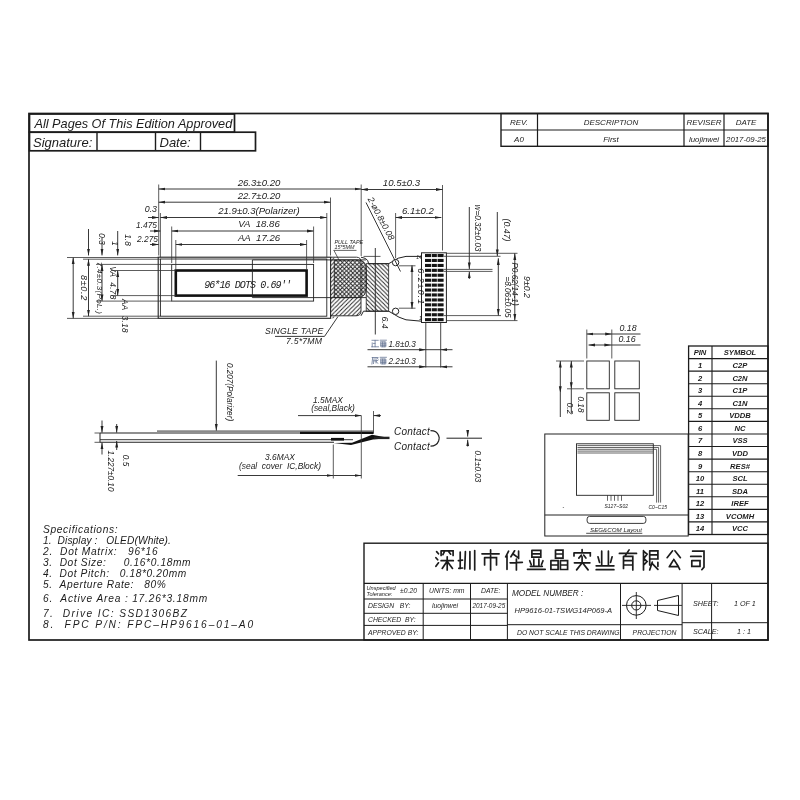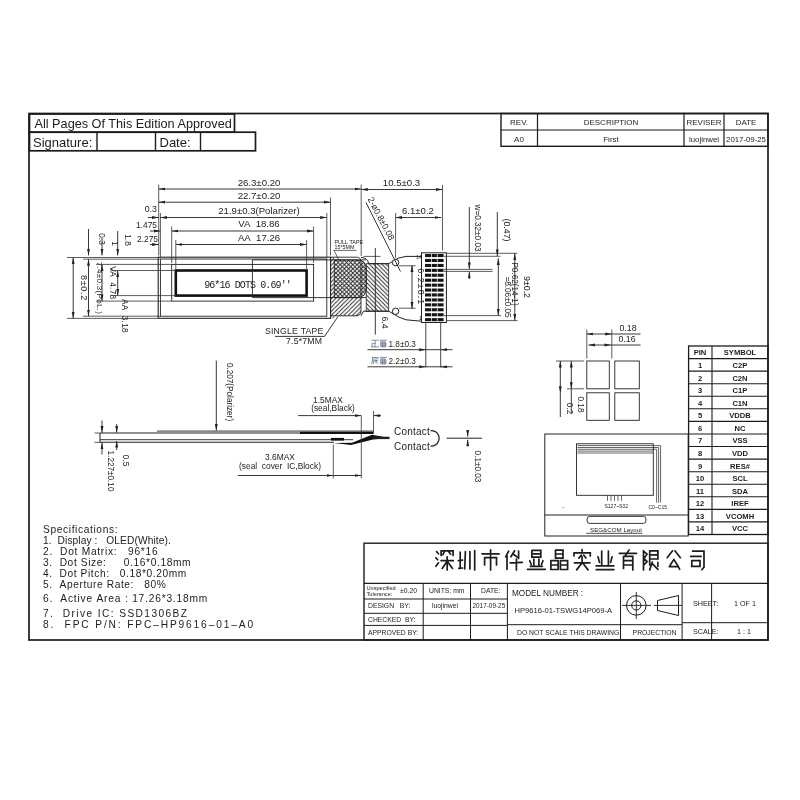--- a/index.html
+++ b/index.html
@@ -1,17 +1,17 @@
 <!DOCTYPE html>
 <html><head>
 <meta charset="utf-8">
 <style>
 html,body{margin:0;padding:0;background:#fff;}
 .page{position:relative;width:800px;height:800px;background:#ffffff;overflow:hidden;
-  font-family:"Liberation Sans",sans-serif;}
+  font-family:"Liberation Sans",sans-serif;font-style:italic;}
 svg{position:absolute;left:0;top:0;}
 text{font-family:"Liberation Sans",sans-serif;fill:#1c1c1c;}
 .mono{font-family:"Liberation Mono",monospace;}
 </style>
 </head>
 <body>
 <div class="page">
 <svg width="800" height="800" viewBox="0 0 800 800">
 <defs>
 <pattern id="hA" width="4.2" height="4.2" patternUnits="userSpaceOnUse">

